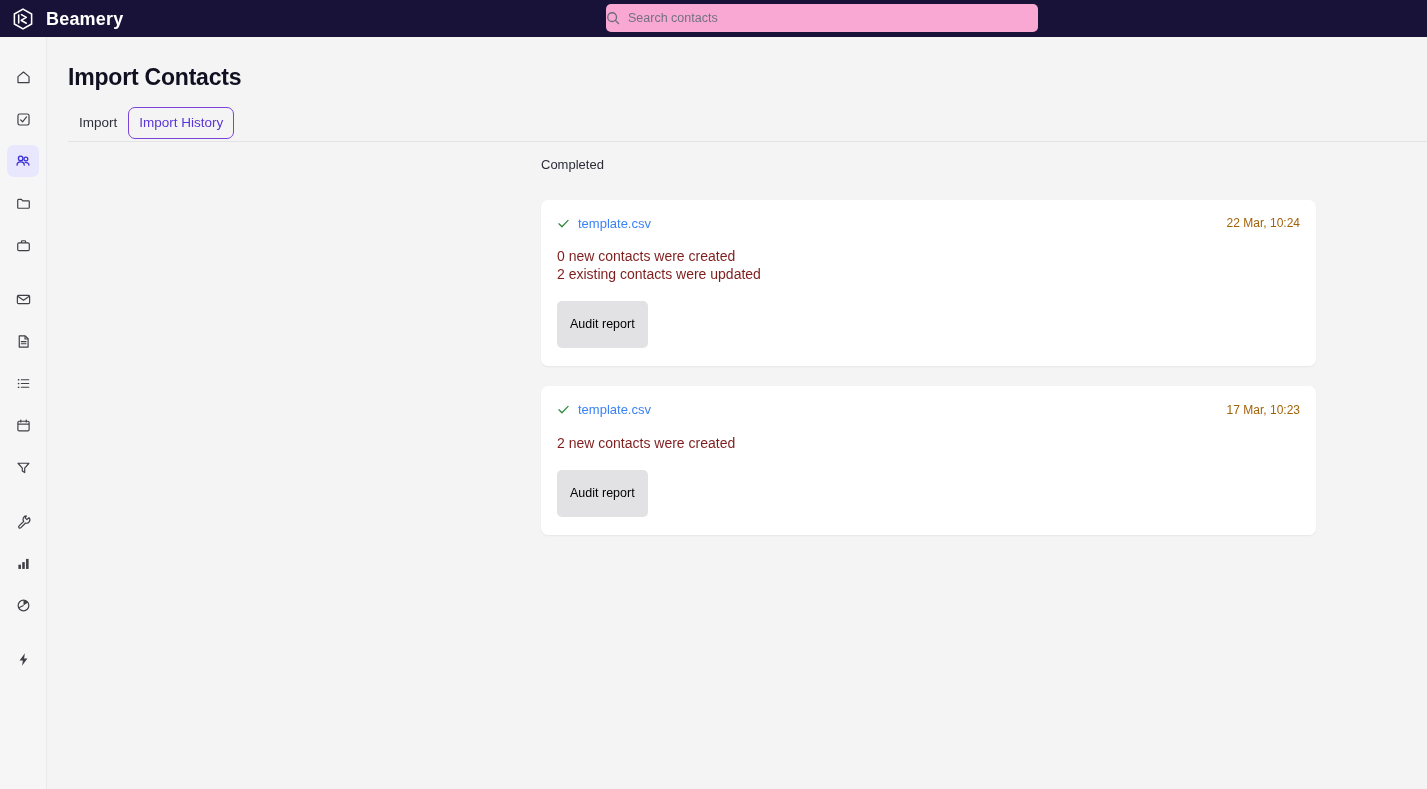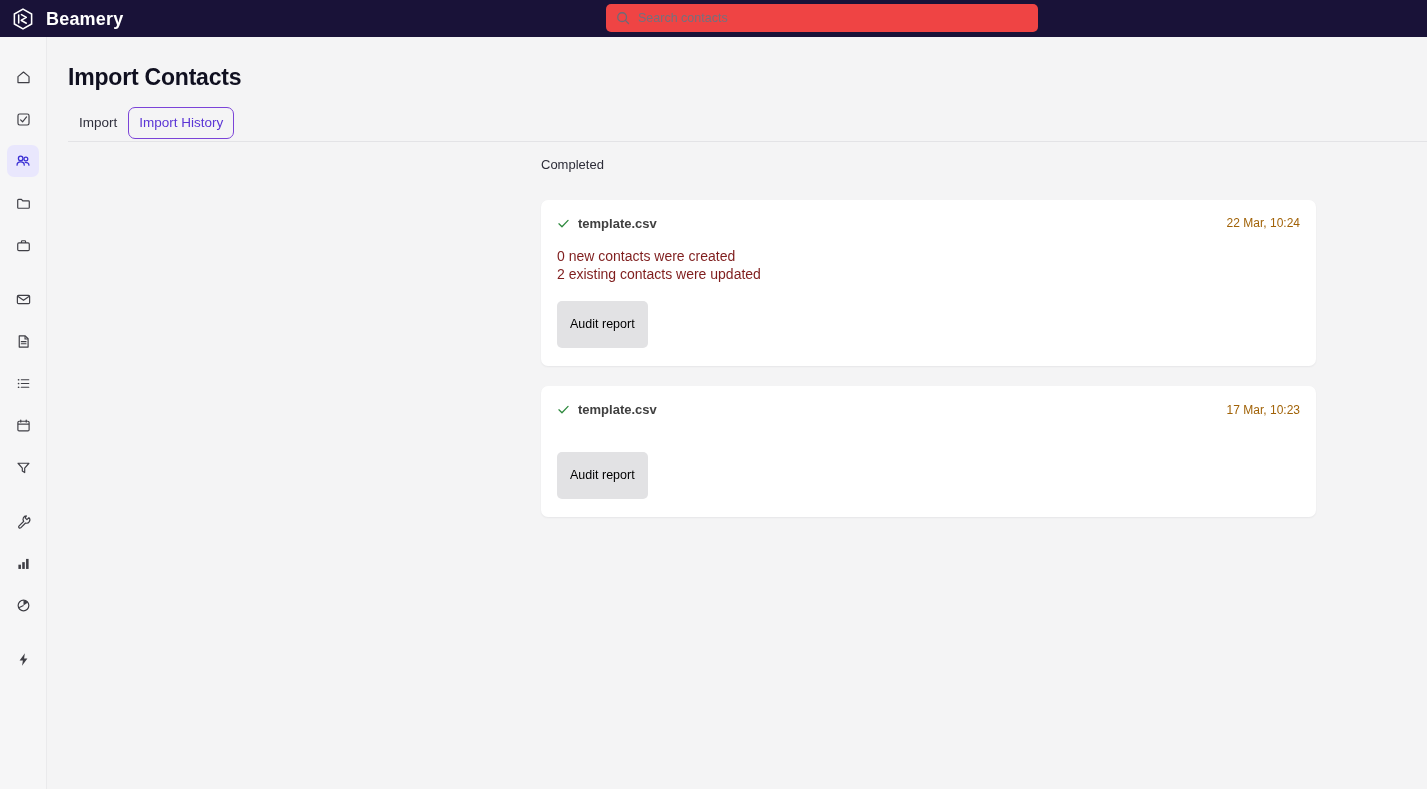--- a/index.html
+++ b/index.html
@@ -43,25 +43,25 @@
   .searchwrap {
     position: absolute;
     left: 606px;
     top: 4px;
     width: 432px;
     height: 28px;
   }
   .searchbox {
     width: 100%;
     height: 28px;
-    background: #ef4444;
+    background: #f9a8d4;
     border-radius: 5px;
     display: flex;
     align-items: center;
-    padding: 0 10px;
+    padding: 0 0;
     gap: 8px;
   }
   .searchbox svg { flex: 0 0 auto; }
   .searchbox input {
     border: none;
     outline: none;
     font-family: "Liberation Sans", sans-serif;
     font-size: 12.5px;
     color: #2b2b3a;
     background: transparent;
@@ -171,22 +171,22 @@
     justify-content: space-between;
   }
   .card-file {
     display: flex;
     align-items: center;
     gap: 8px;
   }
   .check-icon { flex: 0 0 auto; }
   .file-name {
     font-size: 13px;
-    font-weight: 700;
-    color: #404040;
+    font-weight: 400;
+    color: #3b82f6;
     line-height: 1.2;
     text-align: center;
   }
   .timestamp {
     font-size: 12px;
     color: #a16207;
     line-height: 1.2;
   }
   .card-line {
     font-size: 14px;
@@ -384,18 +384,19 @@
       <div class="card-head">
         <div class="card-file">
           <svg class="check-icon" width="13" height="13" viewBox="0 0 16 16">
             <path d="M2.4 8.4 L6.1 12 L13.6 4.2" fill="none" stroke="#2f8a3f" stroke-width="1.6" stroke-linecap="round" stroke-linejoin="round"></path>
           </svg>
           <span class="file-name">template.csv</span>
         </div>
         <span class="timestamp">17 Mar, 10:23</span>
       </div>
       <div class="card-lines">
+        <div class="card-line">2 new contacts were created</div>
       </div>
       <button class="audit-btn">Audit report</button>
     </div>
 
   </div>
 </div>
 
 </body></html>

